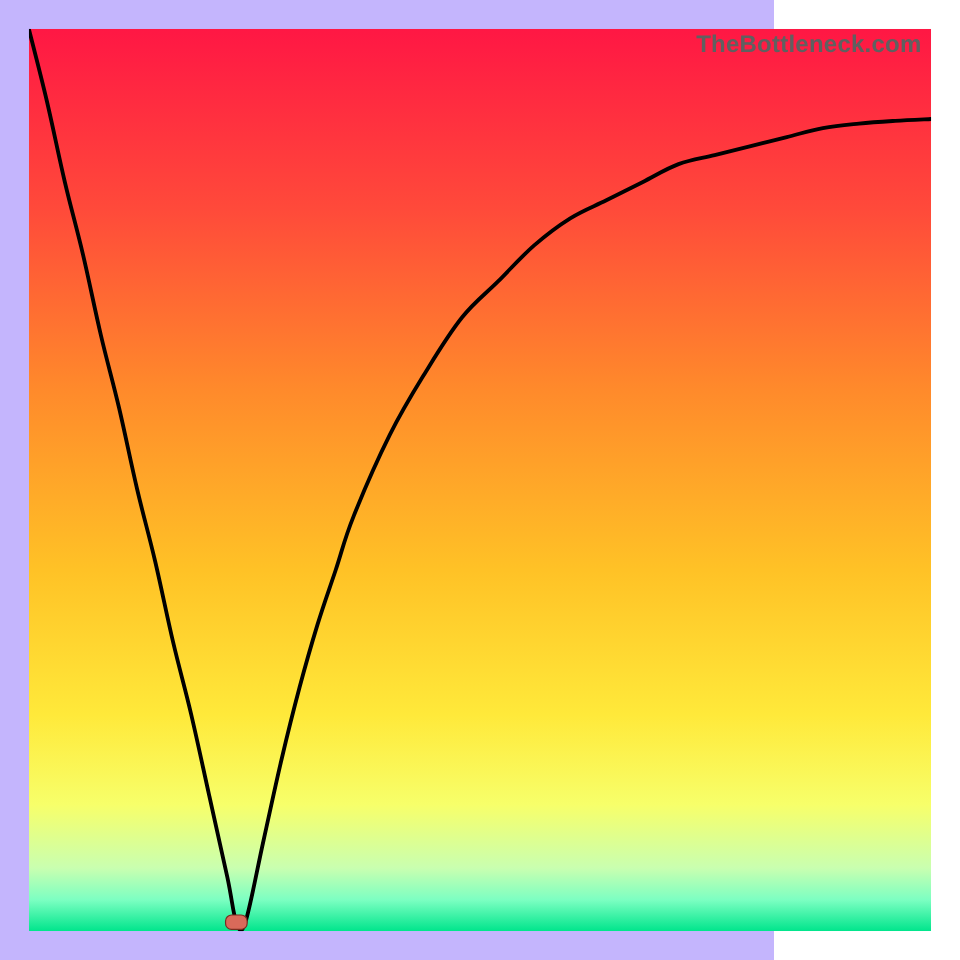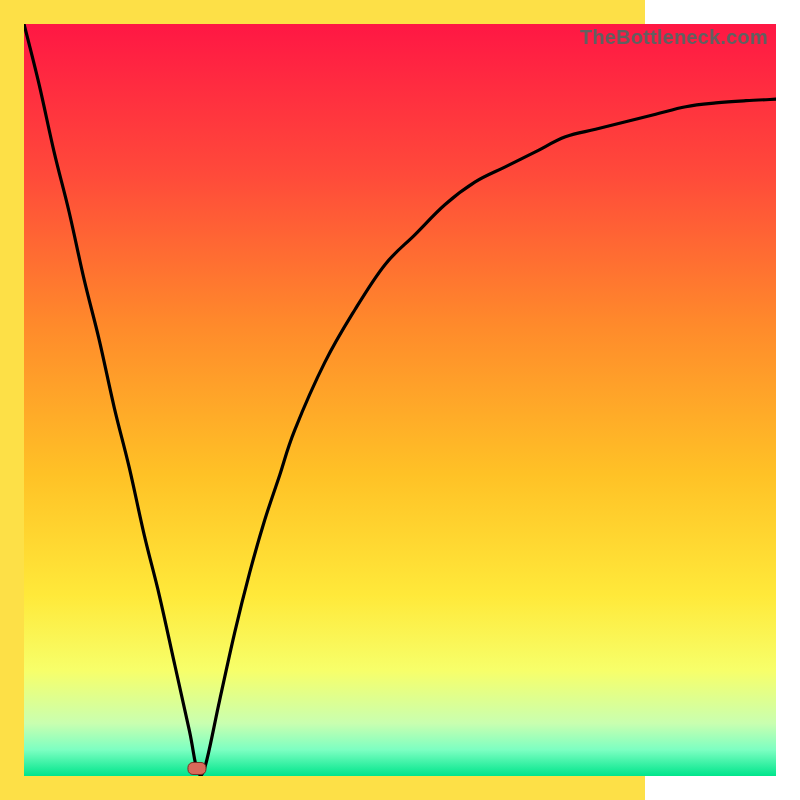--- a/index.html
+++ b/index.html
@@ -7,21 +7,21 @@
     padding: 0;
     width: 800px;
     height: 800px;
     background: #ffffff;
     overflow: hidden;
   }
   .frame {
     position: relative;
     width: 645px;
     height: 800px;
-    background: #fde047;
+    background: #c4b5fd;
   }
   .plot {
     position: absolute;
     left: 24px;
     top: 24px;
     width: 752px;
     height: 752px;
     overflow: hidden;
   }
   .watermark {

